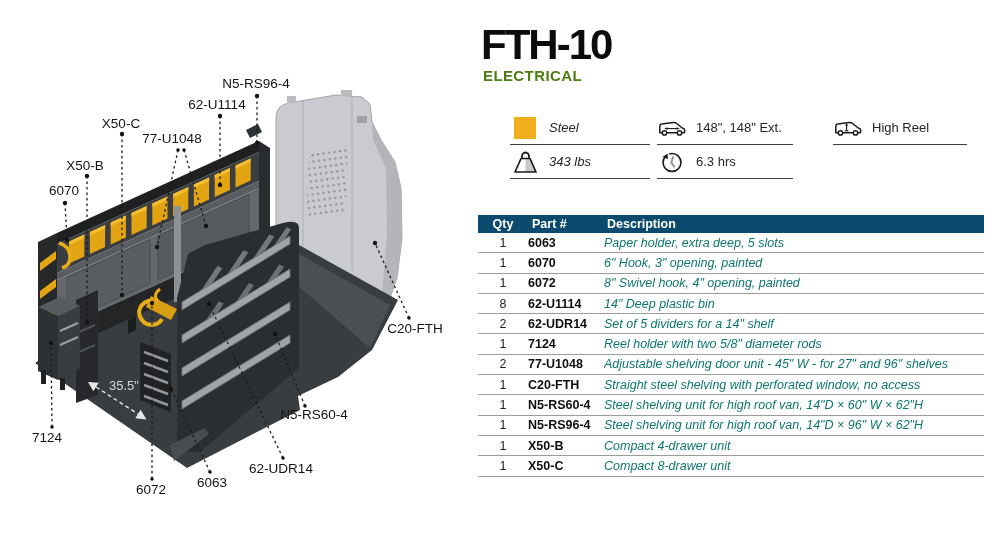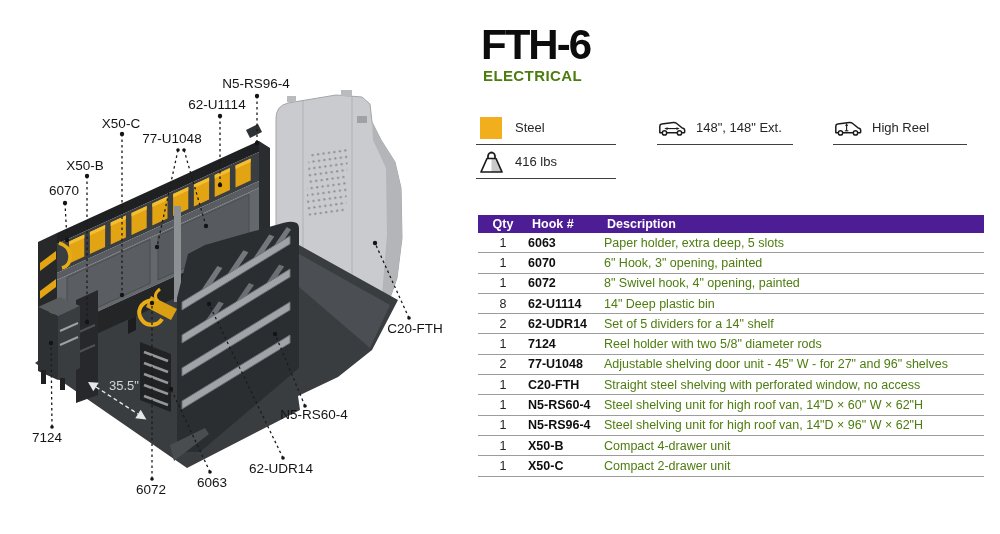--- a/index.html
+++ b/index.html
@@ -4,39 +4,39 @@
 <style>
   html,body{margin:0;padding:0;background:#fff;}
   .page{position:relative;width:1000px;height:534px;background:#ffffff;overflow:hidden;
         font-family:"Liberation Sans",sans-serif;color:#111;}
   
   .title{position:absolute;left:481px;top:24px;font-size:42px;font-weight:bold;
          letter-spacing:-2px;color:#0c0c0c;line-height:1;}
   .subtitle{position:absolute;left:483px;top:67px;font-size:15px;font-weight:bold;
             letter-spacing:.4px;color:#4d7c0f;}
   .spec-col{position:absolute;top:111px;}
-  .spec-col.c1{left:476px;width:140px;}
+  .spec-col.c1{left:510px;width:140px;font-style:italic;}
   .spec-col.c2{left:657px;width:136px;}
   .spec-col.c3{left:833px;width:134px;}
   .spec-cell{height:33px;display:flex;align-items:center;gap:9px;
              border-bottom:1.5px solid #3f3f3f;}
   .spec-icon{width:30px;display:flex;justify-content:center;align-items:center;flex:0 0 30px;}
   .spec-label{font-size:13px;color:#262626;white-space:nowrap;}
   table.parts{position:absolute;left:478px;top:215px;width:506px;border-collapse:collapse;
               table-layout:fixed;font-size:12.5px;}
-  table.parts thead th{background:#4c1d95;color:#fff;font-weight:bold;height:18px;
+  table.parts thead th{background:#0c4a6e;color:#fff;font-weight:bold;height:18px;
               padding:0;text-align:left;}
   table.parts th.cq{text-align:center;}
   table.parts th.cp{padding-left:4px;}
   table.parts th.cd{padding-left:3px;}
   table.parts tbody td{height:19.3px;border-bottom:1.5px solid #9c9c9c;padding:0;
               white-space:nowrap;overflow:hidden;}
   td.cq{text-align:center;color:#222;}
   td.cp{font-weight:bold;color:#0e0e0e;padding-left:4px;}
-  td.cd{color:#4d7c0f;padding-left:3px;}
+  td.cd{color:#0f766e;padding-left:3px;font-style:italic;}
   
   svg text.lbl{font-family:"Liberation Sans",sans-serif;font-size:13.5px;fill:#141414;}
   svg text.dim{font-family:"Liberation Sans",sans-serif;font-size:13px;fill:#d3d4d5;}
   .leader{stroke:#1b1b1b;stroke-width:1.3;stroke-dasharray:2.5 3;fill:none;}
   .dot{fill:#141414;}
 </style>
 </head>
 <body>
 
 <div class="page">
@@ -228,21 +228,21 @@
     </g>
     <g>
       <path class="leader" d="M52,427 L51,343"></path>
         <circle class="dot" cx="52" cy="427" r="1.8"></circle>
         <circle class="dot" cx="51" cy="343" r="2.2"></circle>
       <text class="lbl" x="47" y="441.5" text-anchor="middle">7124</text>
     </g>
   </svg>
 
   
-  <div class="title">FTH-6</div>
+  <div class="title">FTH-10</div>
   <div class="subtitle">ELECTRICAL</div>
 
   
   <div class="spec-col c1">
     <div class="spec-cell">
       <span class="spec-icon">
         <svg width="24" height="24" viewBox="0 0 24 24">
             <rect x="1" y="1" width="22" height="22" fill="#F2AF1D"></rect>
           </svg>
       </span>
@@ -250,38 +250,49 @@
     </div>
     <div class="spec-cell">
       <span class="spec-icon">
         <svg width="27" height="26" viewBox="0 0 26 26">
           <path d="M13,9.5 L17.5,9.5 L23.5,23 L13,23 Z" fill="#c9c9c9"></path>
           <path d="M2.5,23 L8.5,9.5 L17.5,9.5 L23.5,23 Z" fill="none" stroke="#1b1b1b" stroke-width="1.7" stroke-linejoin="round"></path>
           <path d="M9.5,9.5 Q9,3.5 13,3.5 Q17,3.5 16.5,9.5" fill="none" stroke="#1b1b1b" stroke-width="1.7"></path>
           <path d="M11.5,3.6 L14.5,3.6" stroke="#1b1b1b" stroke-width="1.7"></path>
         </svg>
       </span>
-      <span class="spec-label">416 lbs</span>
+      <span class="spec-label">343 lbs</span>
     </div>
   </div>
 
   <div class="spec-col c2">
     <div class="spec-cell">
       <span class="spec-icon">
         <svg width="31" height="22" viewBox="0 0 32 22">
           <path d="M3,16 L3,9 Q3,7 5,6.8 L17.5,5.2 Q19.5,5 21,6.2 L27,11 Q29.5,11.5 29.5,13.5 L29.5,15.2 Q29.5,16 28.7,16 L26.8,16 M21.2,16 L10.8,16 M5.2,16 L3,16" fill="none" stroke="#1b1b1b" stroke-width="1.6" stroke-linecap="round"></path>
           <circle cx="8" cy="16.2" r="2.3" fill="none" stroke="#1b1b1b" stroke-width="1.5"></circle>
           <circle cx="24" cy="16.2" r="2.3" fill="none" stroke="#1b1b1b" stroke-width="1.5"></circle>
           <path d="M10.8,11.6 L21.2,11.6" stroke="#1b1b1b" stroke-width="1.2"></path>
           <path d="M7.8,11.6 L11.3,10.2 L11.3,13 Z" fill="#1b1b1b"></path>
           <path d="M24.2,11.6 L20.7,10.2 L20.7,13 Z" fill="#1b1b1b"></path>
         </svg>
       </span>
       <span class="spec-label">148", 148" Ext.</span>
     </div>
+    <div class="spec-cell">
+      <span class="spec-icon">
+        <svg width="26" height="26" viewBox="0 0 27 27">
+          <circle cx="13.5" cy="14" r="9.3" fill="none" stroke="#1b1b1b" stroke-width="1.7"></circle>
+          <path d="M13.5,14 L4,6 L9.5,2.5 Z" fill="#ffffff" stroke="none"></path>
+          <path d="M3.6,8.4 L9,4.6 L9.2,10.4 Z" fill="#1b1b1b"></path>
+          <path d="M14.5,8.5 L12.8,14.2 L15.8,18.2" fill="none" stroke="#9a9a9a" stroke-width="2.2" stroke-linecap="round"></path>
+        </svg>
+      </span>
+      <span class="spec-label">6.3 hrs</span>
+    </div>
   </div>
 
   <div class="spec-col c3">
     <div class="spec-cell">
       <span class="spec-icon">
         <svg width="31" height="22" viewBox="0 0 32 22">
           <path d="M3,16 L3,9 Q3,7 5,6.8 L17.5,5.2 Q19.5,5 21,6.2 L27,11 Q29.5,11.5 29.5,13.5 L29.5,15.2 Q29.5,16 28.7,16 L26.8,16 M21.2,16 L10.8,16 M5.2,16 L3,16" fill="none" stroke="#1b1b1b" stroke-width="1.6" stroke-linecap="round"></path>
           <circle cx="8" cy="16.2" r="2.3" fill="none" stroke="#1b1b1b" stroke-width="1.5"></circle>
           <circle cx="24" cy="16.2" r="2.3" fill="none" stroke="#1b1b1b" stroke-width="1.5"></circle>
           <path d="M14.5,14 L14.5,8.4" stroke="#1b1b1b" stroke-width="1.2"></path>
@@ -296,21 +307,21 @@
   
   <table class="parts">
     <colgroup>
         <col style="width:50px">
         <col style="width:76px">
         <col>
       </colgroup>
     <thead>
       <tr>
         <th class="cq">Qty</th>
-        <th class="cp">Hook #</th>
+        <th class="cp">Part #</th>
         <th class="cd">Description</th>
       </tr>
     </thead>
     <tbody>
       <tr>
           <td class="cq">1</td>
           <td class="cp">6063</td>
           <td class="cd">Paper holder, extra deep, 5 slots</td>
         </tr>
       <tr>
@@ -359,18 +370,18 @@
           <td class="cd">Steel shelving unit for high roof van, 14"D × 96" W × 62"H</td>
         </tr>
       <tr>
           <td class="cq">1</td>
           <td class="cp">X50-B</td>
           <td class="cd">Compact 4-drawer unit</td>
         </tr>
       <tr>
           <td class="cq">1</td>
           <td class="cp">X50-C</td>
-          <td class="cd">Compact 2-drawer unit</td>
+          <td class="cd">Compact 8-drawer unit</td>
         </tr>
     </tbody>
   </table>
 
 </div>
 
 </body></html>

